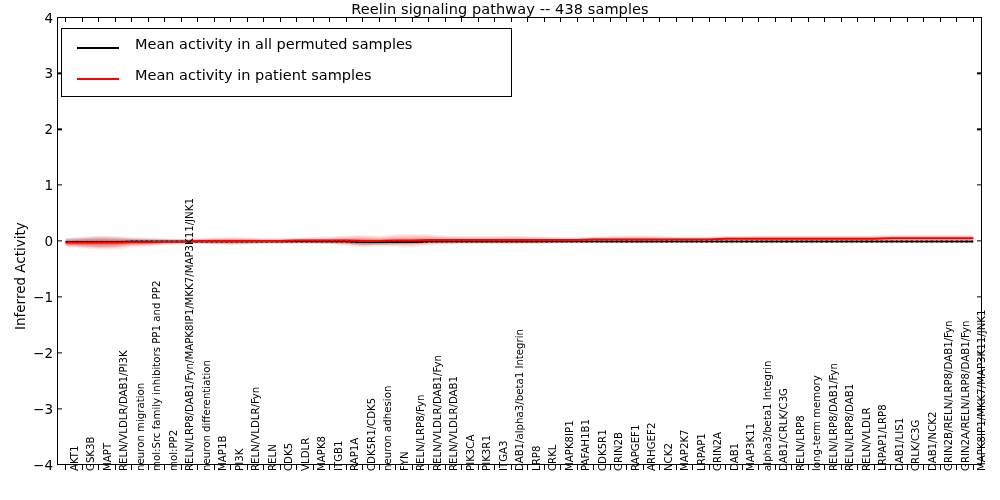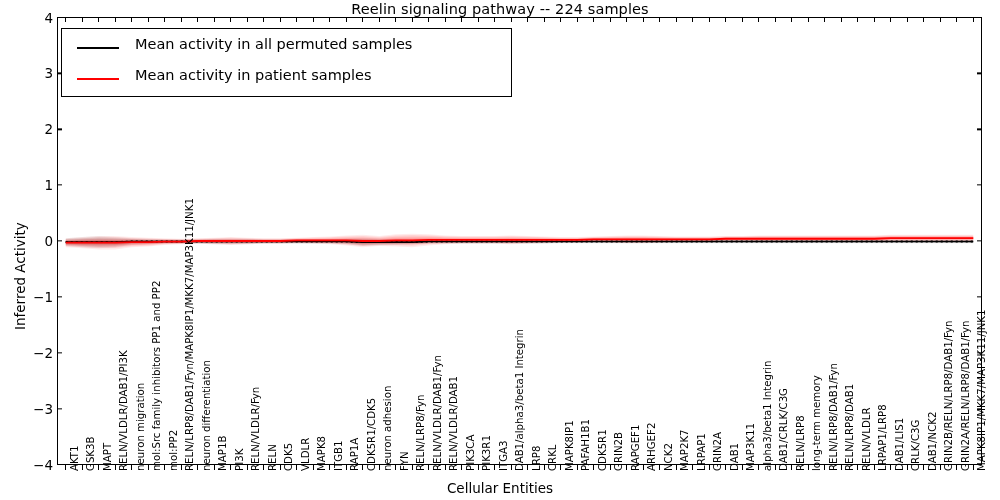--- a/index.html
+++ b/index.html
@@ -55,21 +55,21 @@
   
   .data-layer{position:absolute;left:58px;top:18px;width:922px;height:445px;
     overflow:hidden;}
   .data-layer svg{display:block;}
 </style>
 </head>
 <body>
 
 <div id="root">
 
-  <div class="chart-title">Reelin signaling pathway -- 224 samples</div>
+  <div class="chart-title">Reelin signaling pathway -- 438 samples</div>
 
   <div class="plot-frame"></div>
 
   <div id="yticks">
       <div class="ytick-row" style="top: 17.5px; padding-right: 8px;">4</div>
       <div class="ytick-row" style="top: 73.375px; padding-right: 8px;">3</div>
       <div class="ytick-mark" style="top: 73.375px;"></div>
       <div class="ytick-mark-r" style="top: 73.375px;"></div>
       <div class="ytick-row" style="top: 129.25px; padding-right: 8px;">2</div>
       <div class="ytick-mark" style="top: 129.25px;"></div>
@@ -278,21 +278,20 @@
       <div class="xlabel-item" style="left: 861.75px; top: 471px;">RELN/VLDLR</div>
       <div class="xlabel-item" style="left: 878.25px; top: 471px;">LRPAP1/LRP8</div>
       <div class="xlabel-item" style="left: 894.75px; top: 471px;">DAB1/LIS1</div>
       <div class="xlabel-item" style="left: 911.25px; top: 471px;">CRLK/C3G</div>
       <div class="xlabel-item" style="left: 927.75px; top: 471px;">DAB1/NCK2</div>
       <div class="xlabel-item" style="left: 944.25px; top: 471px;">GRIN2B/RELN/LRP8/DAB1/Fyn</div>
       <div class="xlabel-item" style="left: 960.75px; top: 471px;">GRIN2A/RELN/LRP8/DAB1/Fyn</div>
       <div class="xlabel-item" style="left: 977.25px; top: 471px;">MAPK8IP1/MKK7/MAP3K11/JNK1</div>
     </div>
 
-  <div class="xaxis-title">Cellular Entities</div>
 
   <div class="legend-box">
     <div class="legend-row" style="top:35px">
       <div class="legend-swatch" style="background:#ff0000"></div>
       <div class="legend-text">Mean activity in patient samples</div>
     </div>
     <div class="legend-row" style="top:4px">
       <div class="legend-swatch" style="background:#000000"></div>
       <div class="legend-text">Mean activity in all permuted samples</div>
     </div>

